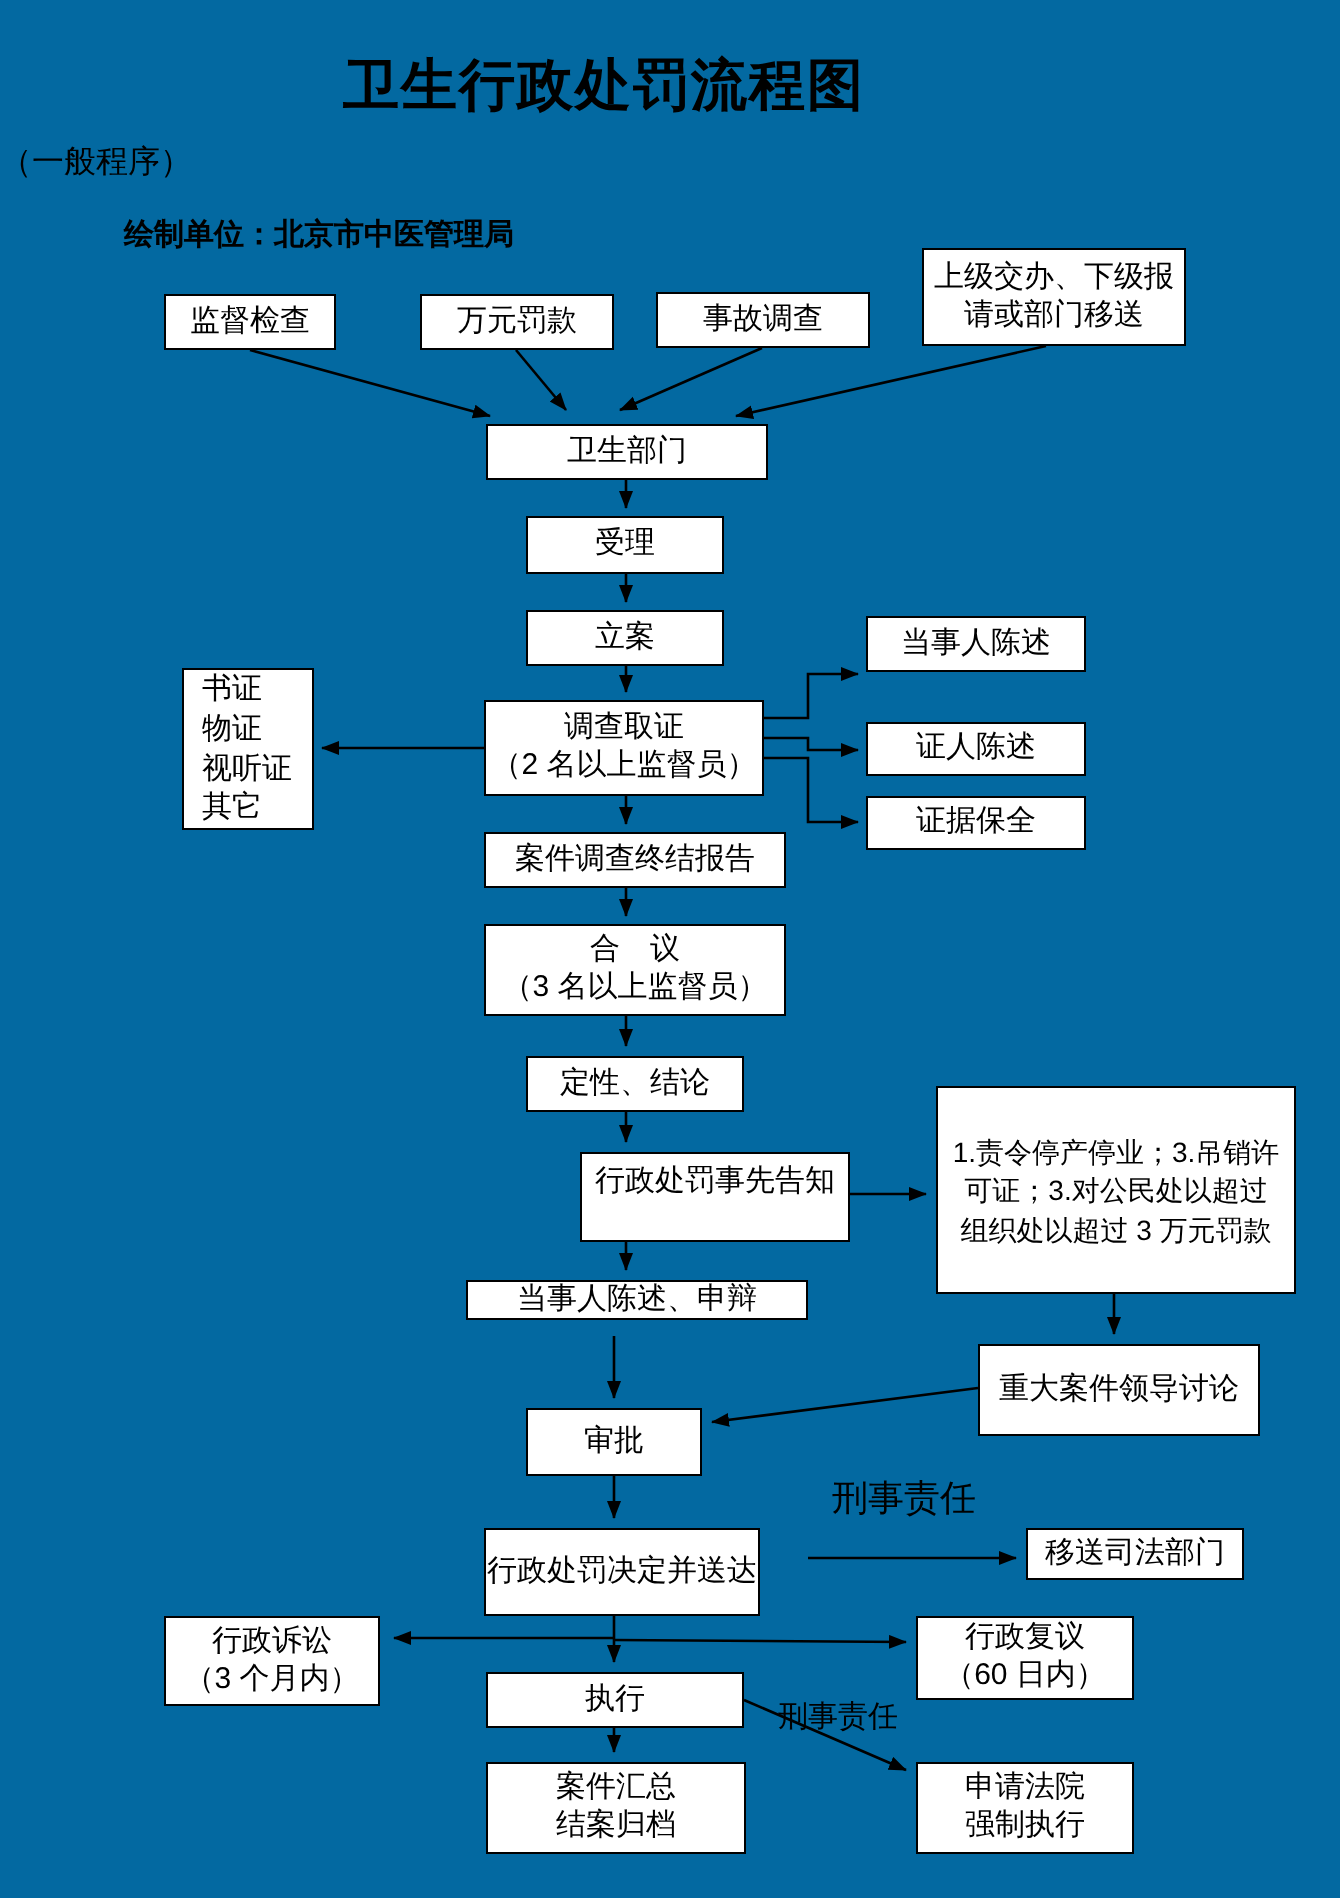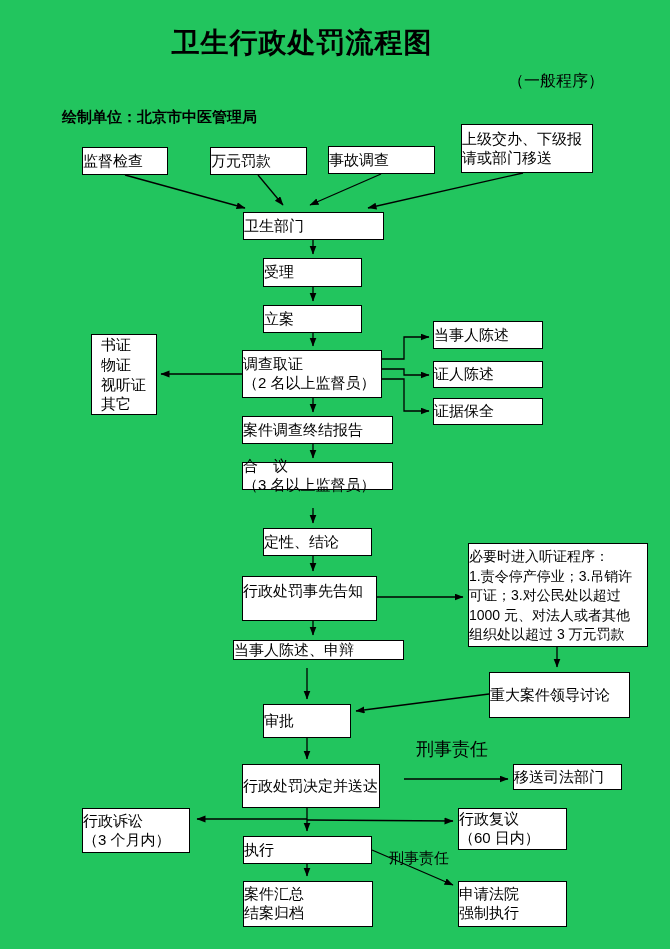--- a/index.html
+++ b/index.html
@@ -1,20 +1,20 @@
 <!DOCTYPE html>
 <html><head>
 <meta charset="utf-8">
 <style>
   html, body { margin: 0; padding: 0; background: #ffffff; }
   .canvas {
     position: relative;
     width: 670px;
     height: 949px;
-    background: #22c55e;
+    background: #0369a1;
     color: #000000;
     font-family: "Liberation Sans", "DejaVu Sans", sans-serif;
     overflow: hidden;
   }
   .connectors {
     position: absolute;
     left: 0; top: 0;
     width: 670px; height: 949px;
   }
   .connectors line, .connectors polyline {
@@ -28,44 +28,44 @@
     width: 604px;
     text-align: center;
     font-size: 28px;
     font-weight: bold;
     letter-spacing: 1px;
   }
   .doc-subtitle {
     position: absolute;
     left: 0; top: 71px;
     width: 604px;
-    text-align: right;
+    text-align: left;
     font-size: 16px;
   }
   .doc-credit {
     position: absolute;
     left: 62px; top: 108px;
     font-size: 15px;
     font-weight: bold;
   }
   .node {
     position: absolute;
     box-sizing: border-box;
     border: 1.3px solid #000000;
     background: #ffffff;
     display: flex;
     flex-direction: column;
-    align-items: flex-start;
+    align-items: center;
     justify-content: center;
     text-align: center;
     font-size: 15px;
     line-height: 1.25;
   }
   .node span { display: block; white-space: nowrap; }
-  .node.top-align { justify-content: flex-start; padding-top: 5px; }
+  .node.top-align { justify-content: flex-start; padding-top: 5px; margin-left: 48px; }
   .node.left-align {
     align-items: flex-start;
     text-align: left;
     padding-left: 9px;
     line-height: 1.32;
   }
   .node.hearing-box {
     font-size: 14px;
     line-height: 19.5px;
     padding-top: 2px;
@@ -150,56 +150,54 @@
     <span>物证</span>
     <span>视听证</span>
     <span>其它</span>
   </div>
 
   <div class="node" style="left:242px;top:350px;width:140px;height:48px">
     <span>调查取证</span>
     <span>（2 名以上监督员）</span>
   </div>
 
-  <div class="node" style="left:433px;top:321px;width:110px;height:28px">
+  <div class="node" style="left:433px;top:308px;width:110px;height:28px">
     <span>当事人陈述</span>
   </div>
   <div class="node" style="left:433px;top:361px;width:110px;height:27px">
     <span>证人陈述</span>
   </div>
   <div class="node" style="left:433px;top:398px;width:110px;height:27px">
     <span>证据保全</span>
   </div>
 
   <div class="node" style="left:242px;top:416px;width:151px;height:28px">
     <span>案件调查终结报告</span>
   </div>
 
-  <div class="node" style="left:242px;top:462px;width:151px;height:28px">
+  <div class="node" style="left:242px;top:462px;width:151px;height:46px">
     <span>合　议</span>
     <span>（3 名以上监督员）</span>
   </div>
 
   <div class="node" style="left:263px;top:528px;width:109px;height:28px">
     <span>定性、结论</span>
   </div>
 
   <div class="node top-align" style="left:242px;top:576px;width:135px;height:45px">
     <span>行政处罚事先告知</span>
   </div>
 
   <div class="node" style="left:233px;top:640px;width:171px;height:20px">
     <span>当事人陈述、申辩</span>
   </div>
 
   <div class="node hearing-box" style="left:468px;top:543px;width:180px;height:104px">
-    <span>必要时进入听证程序：</span>
     <span>1.责令停产停业；3.吊销许</span>
     <span>可证；3.对公民处以超过</span>
-    <span>1000 元、对法人或者其他</span>
     <span>组织处以超过 3 万元罚款</span>
   </div>
 
   <div class="node" style="left:489px;top:672px;width:141px;height:46px">
     <span>重大案件领导讨论</span>
   </div>
 
   <div class="node" style="left:263px;top:704px;width:88px;height:34px">
     <span>审批</span>
   </div>

